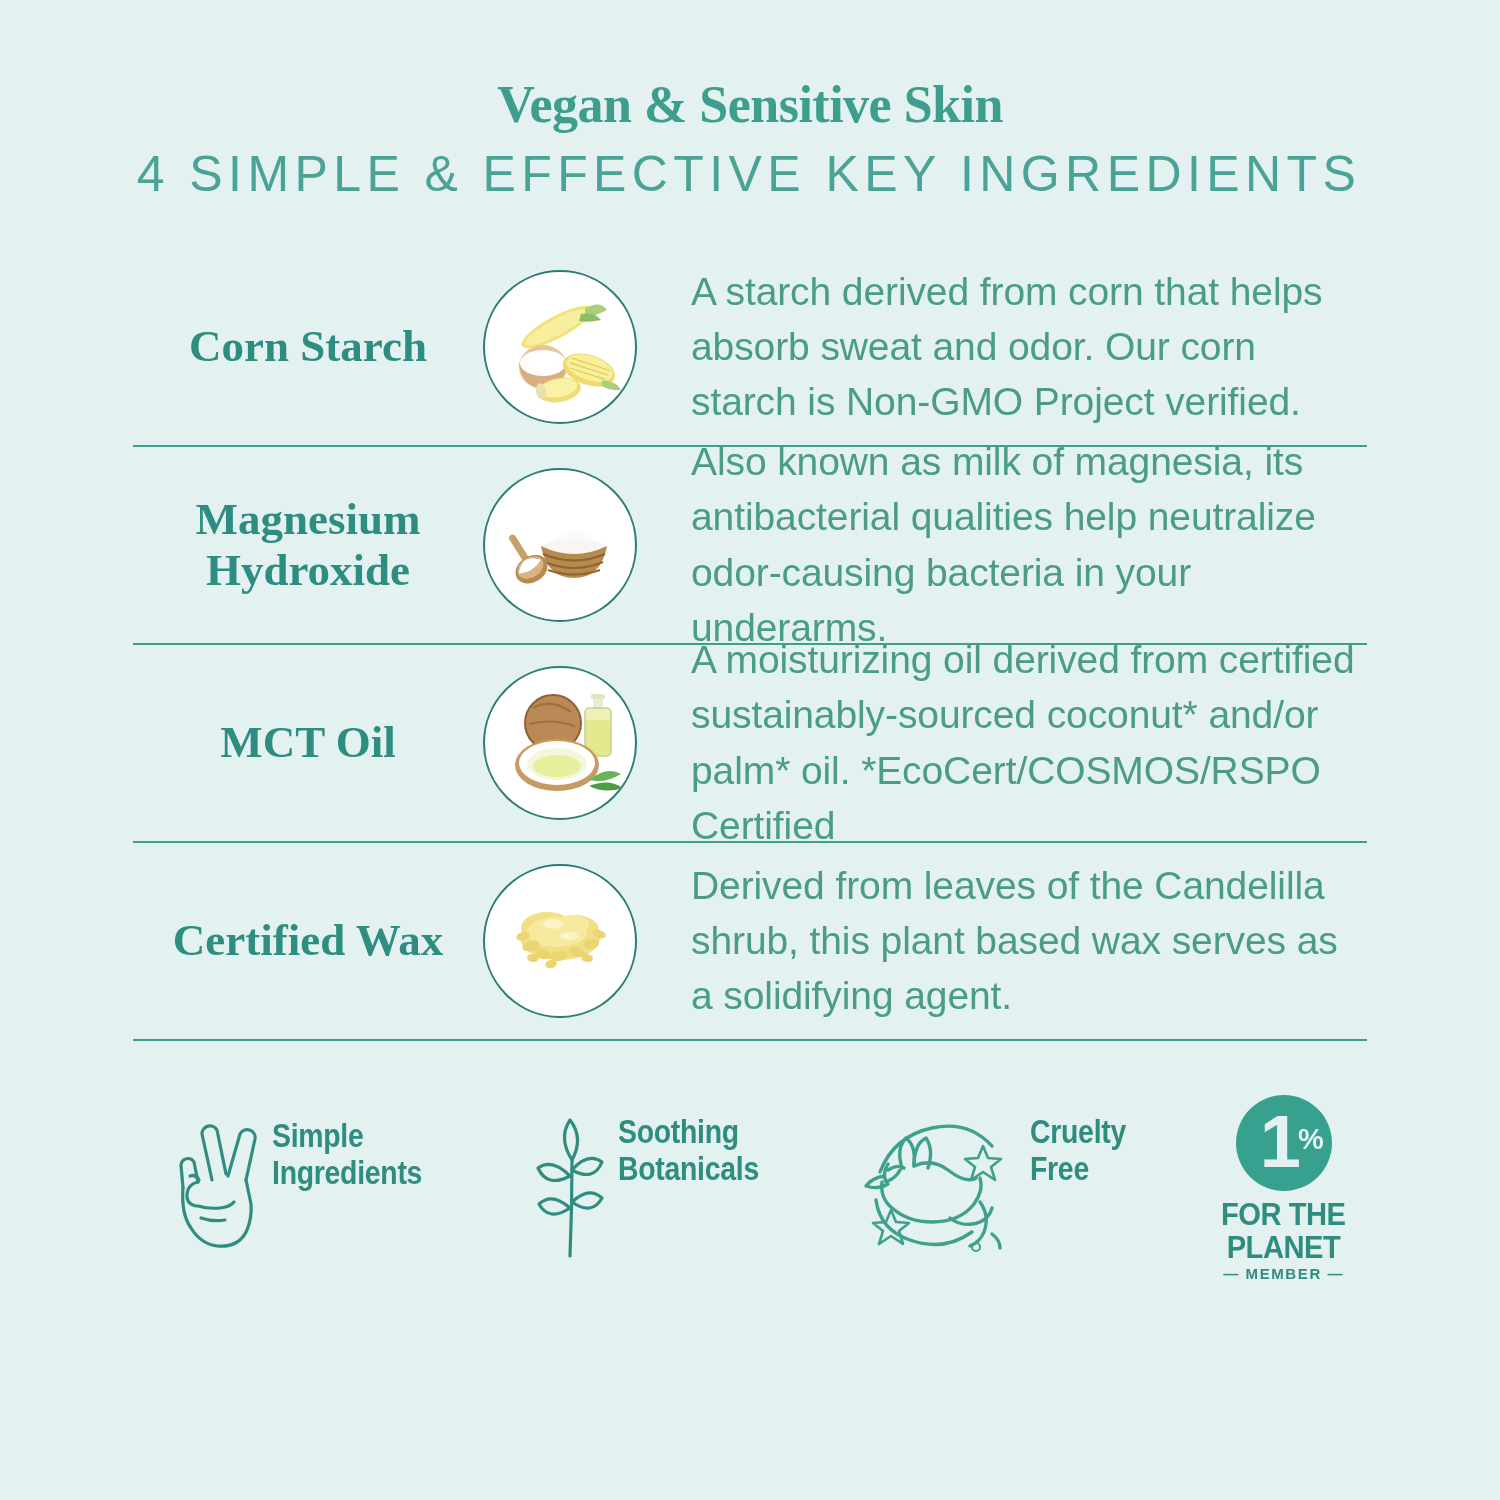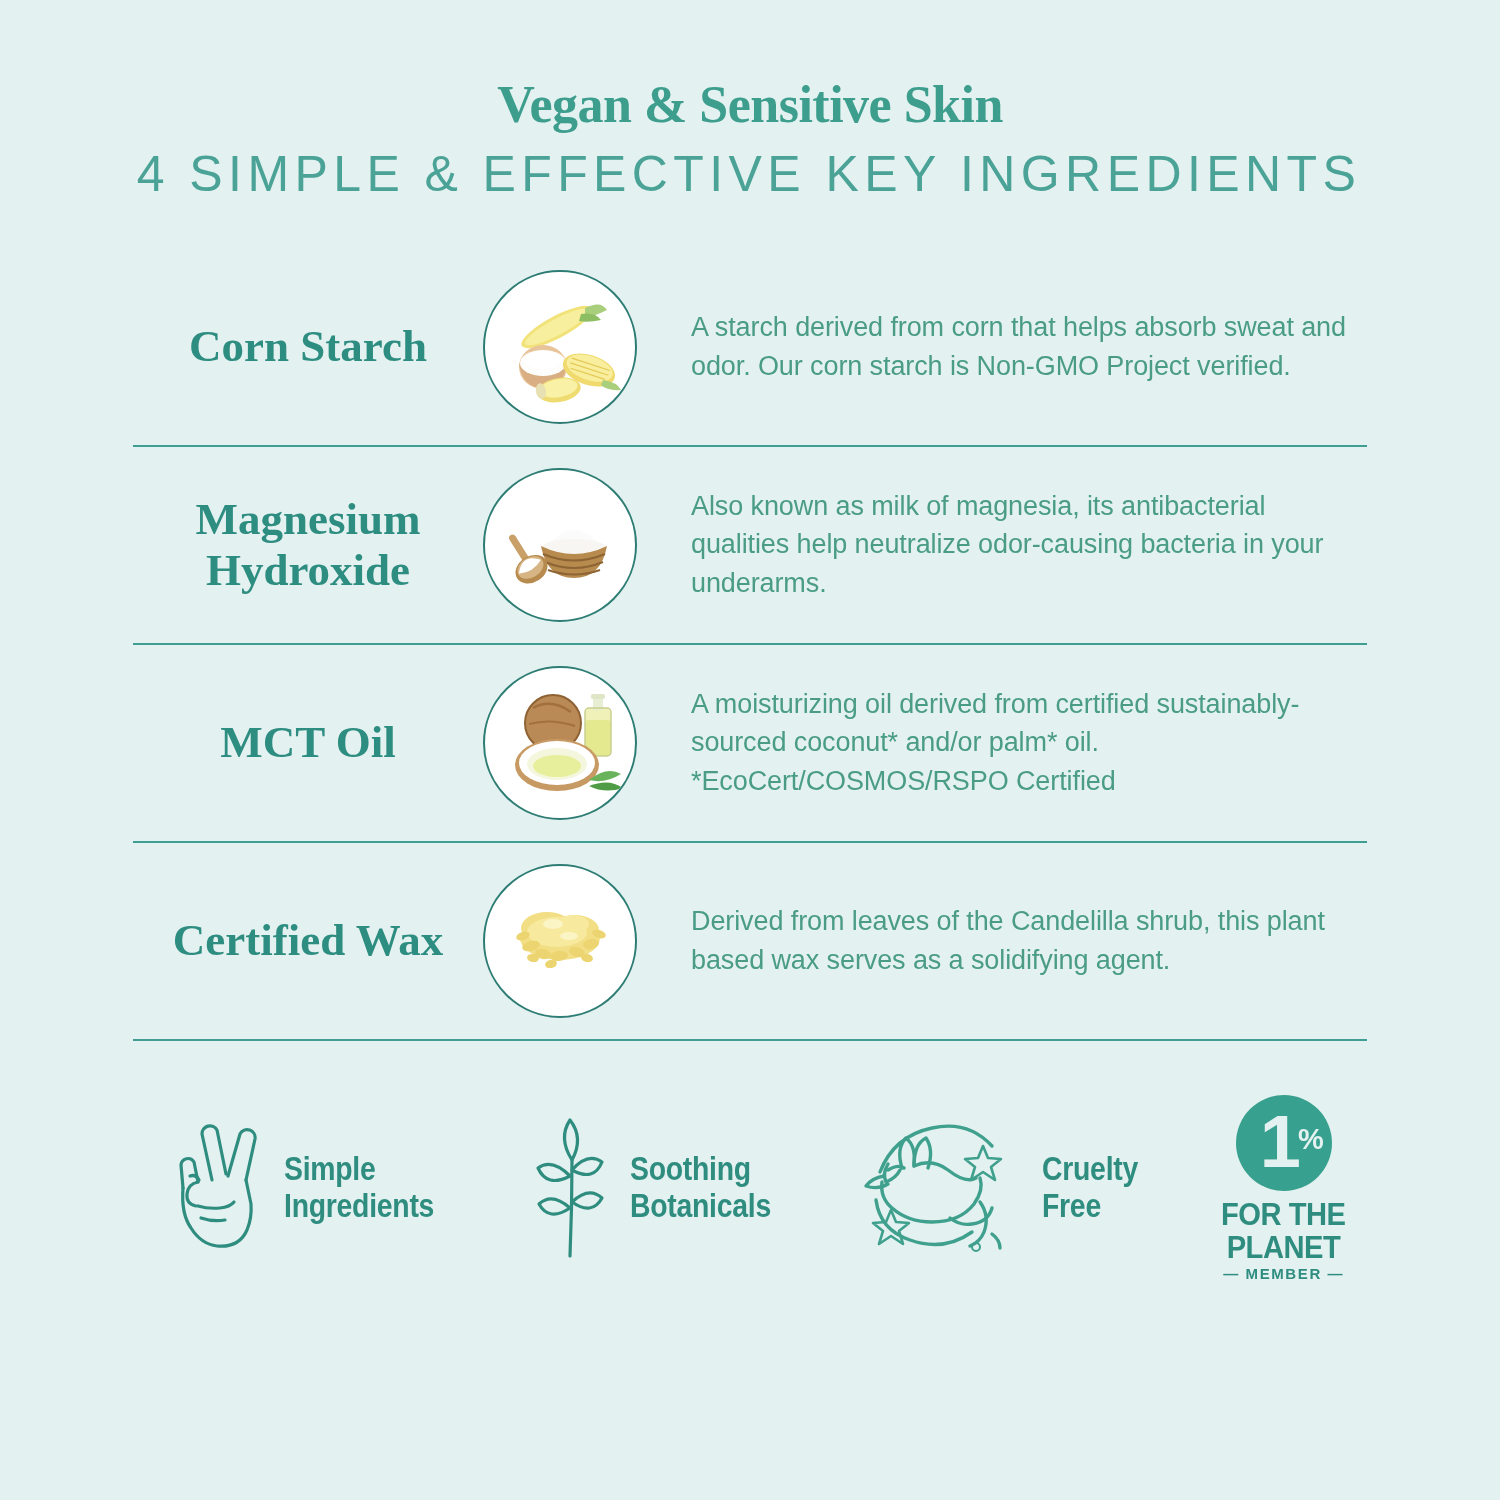--- a/index.html
+++ b/index.html
@@ -79,43 +79,42 @@
     overflow: hidden;
     margin-right: 54px;
   }
   .thumb-art {
     position: absolute;
     inset: 0;
   }
   .row-desc {
     flex: 1 1 auto;
     font-family: "Liberation Sans", sans-serif;
-    font-size: 27px;
+    font-size: 39px;
     line-height: 1.42;
     color: #4a9c87;
     letter-spacing: -0.1px;
   }
   .divider {
     height: 2px;
     background: #3f9d92;
     width: 100%;
   }
 
   
   .badges {
     margin-top: 54px;
     padding: 0 150px 0 168px;
     display: flex;
     align-items: center;
     justify-content: space-between;
   }
   .badge {
     display: flex;
-    align-items: center;
-    gap: 12px;
+    align-items: flex-start;
   }
   .badge-label {
     font-family: "Liberation Sans", sans-serif;
     font-weight: bold;
     font-size: 33px;
     line-height: 1.12;
     color: #2f8d80;
     letter-spacing: -0.3px;
     transform: scaleX(0.86);
     transform-origin: left center;

